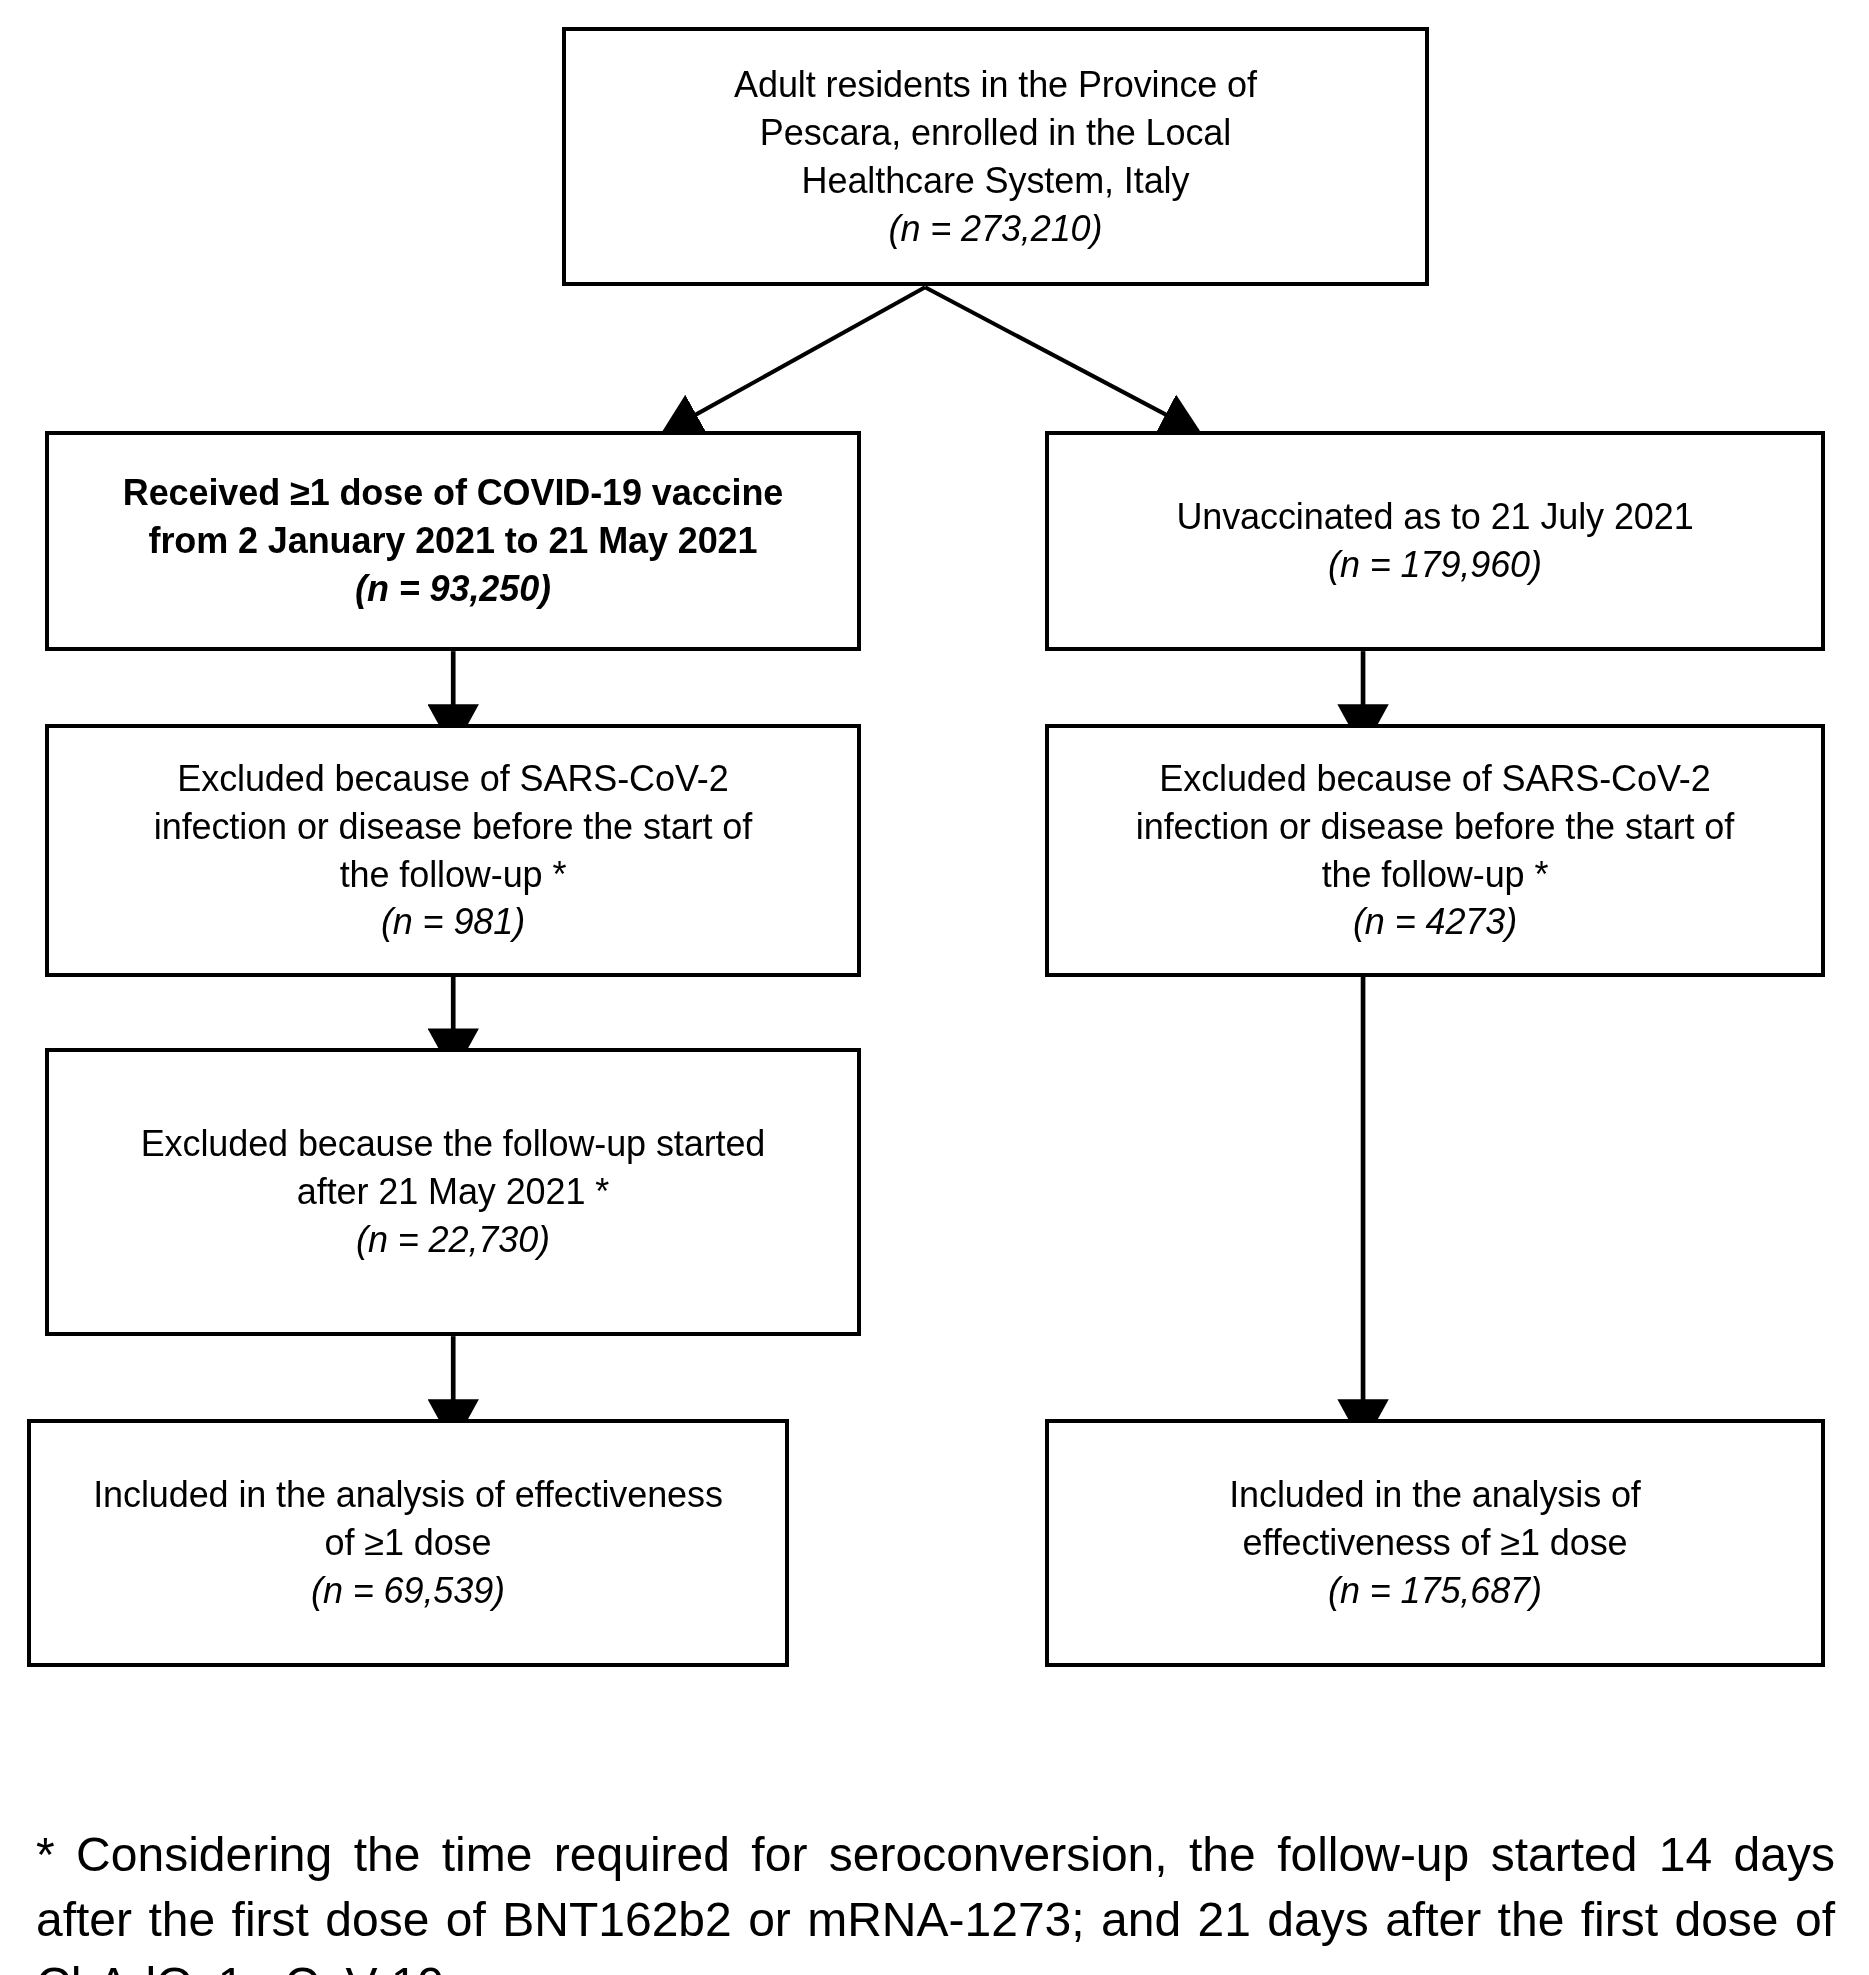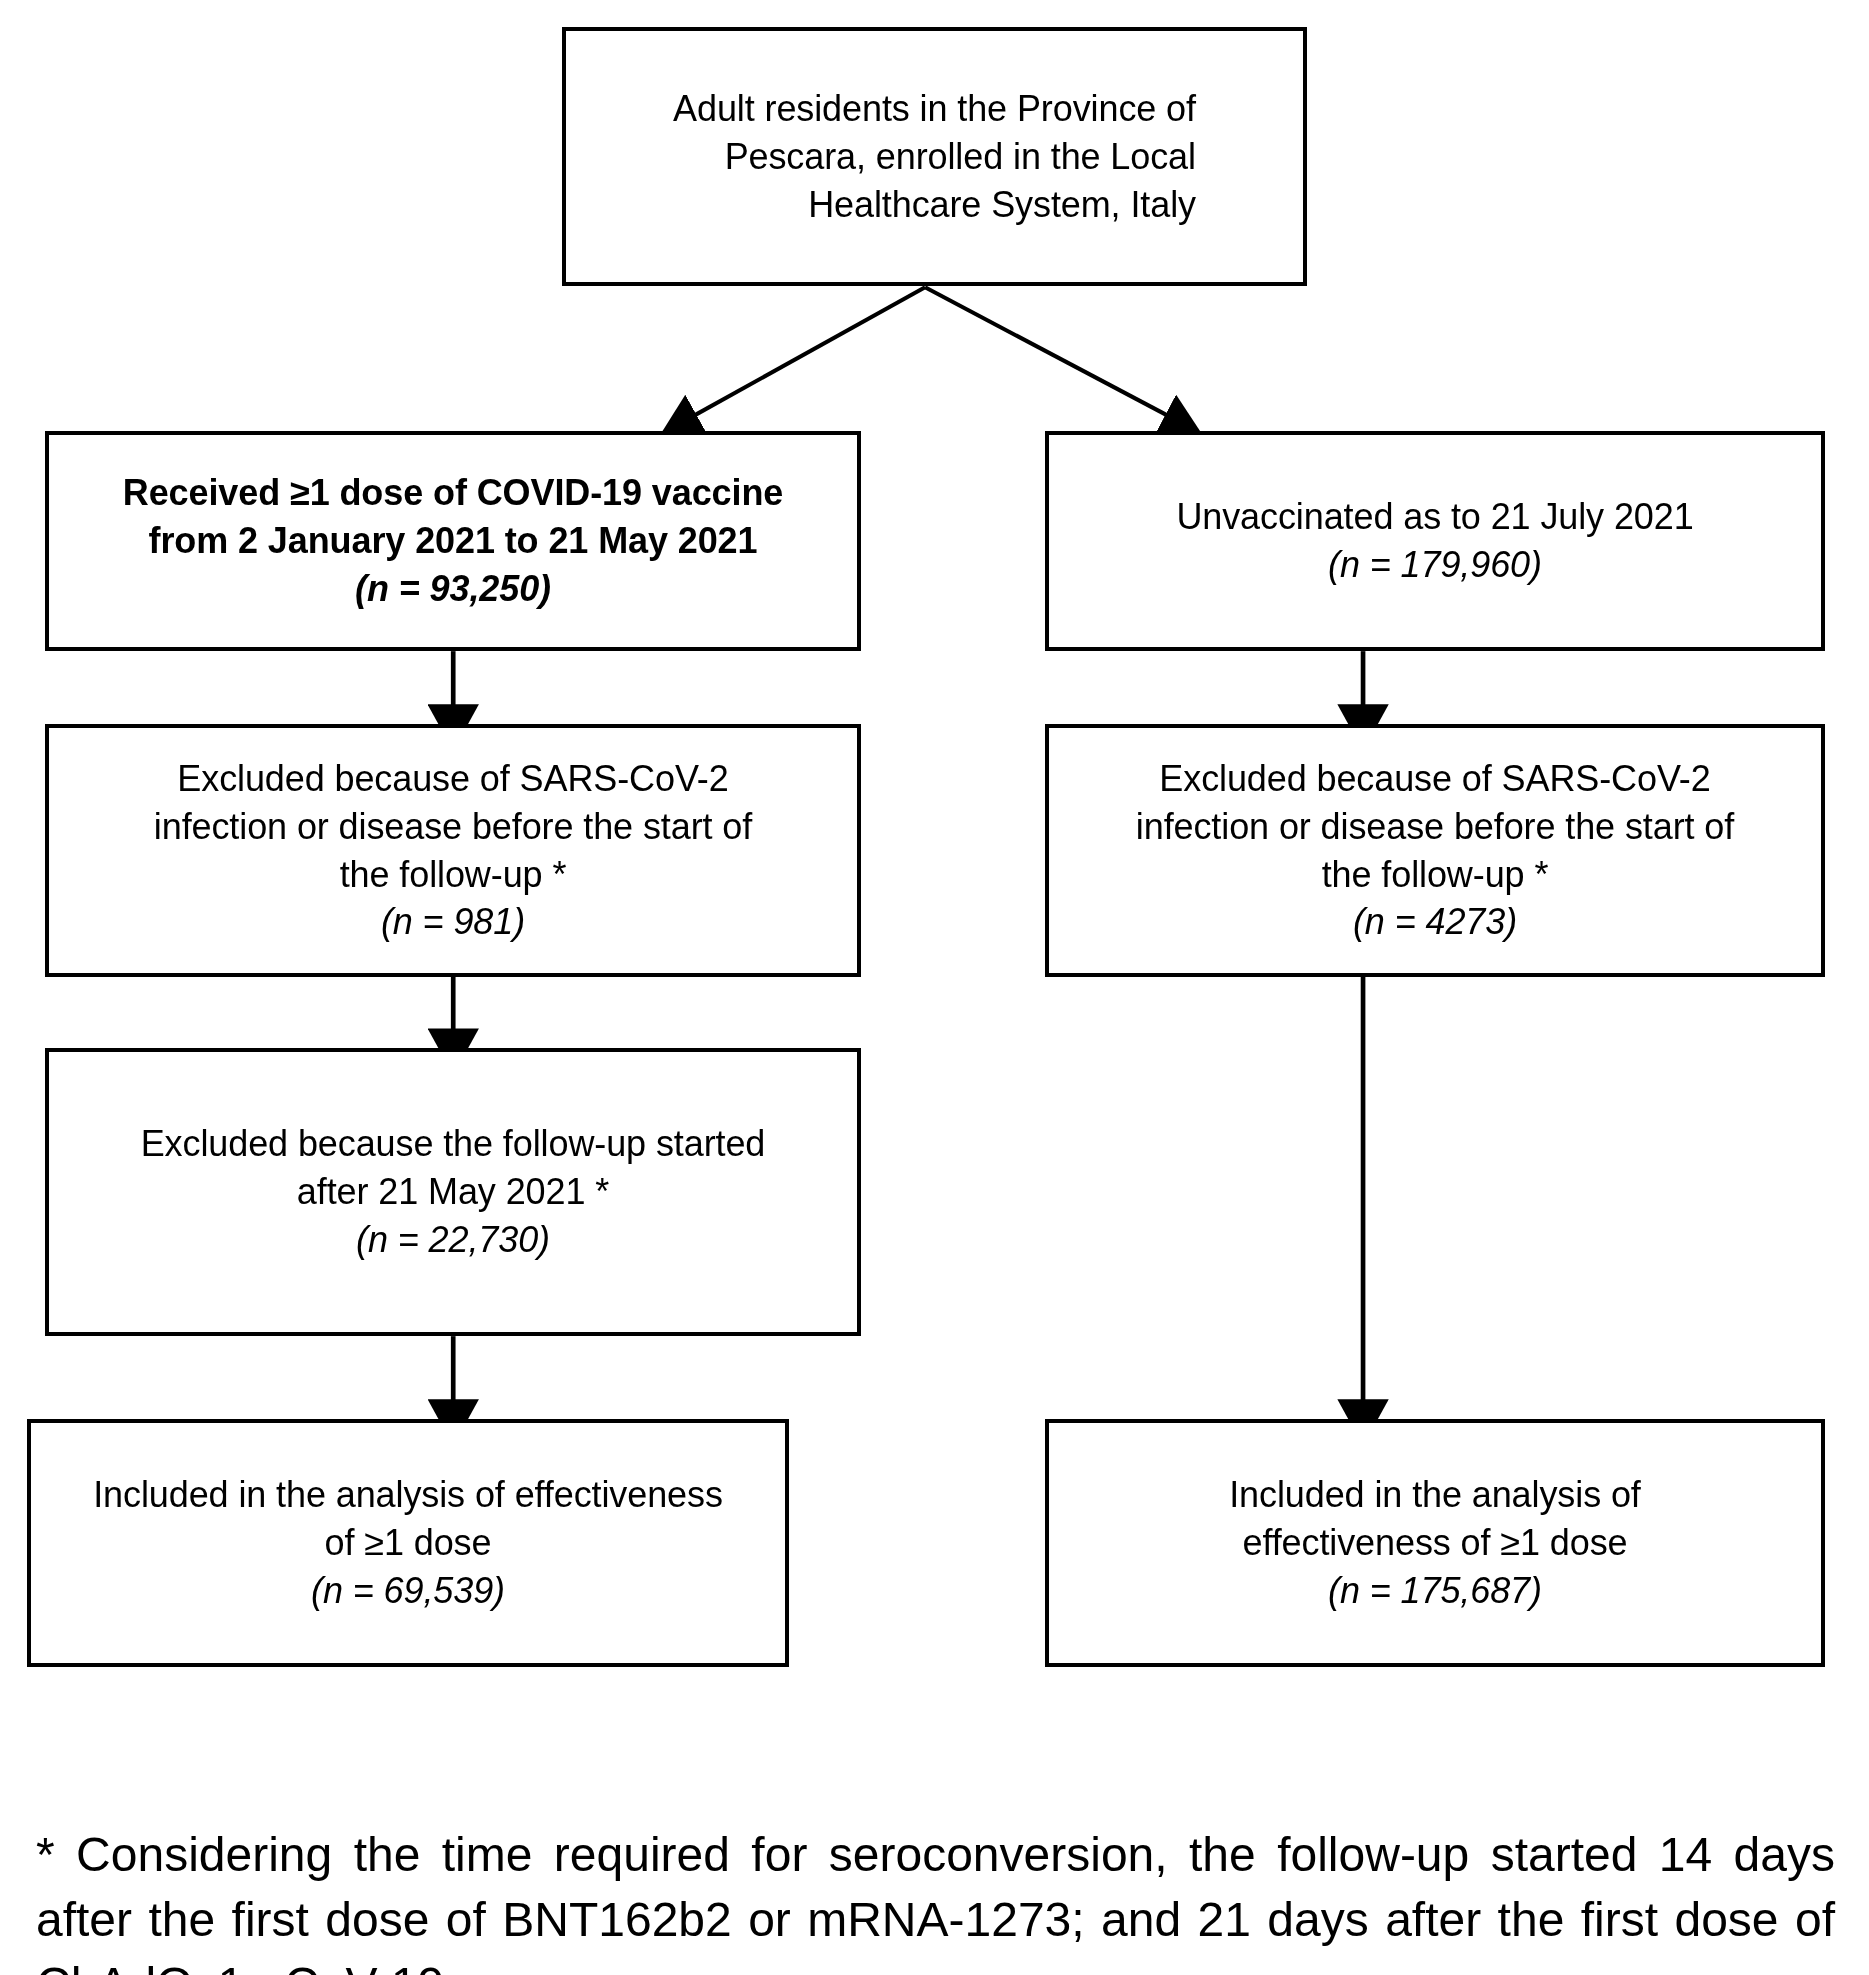--- a/index.html
+++ b/index.html
@@ -44,21 +44,21 @@
   }
 
   .node-n {
     display: block;
     font-style: italic;
     font-size: 36px;
     line-height: 1.33;
   }
 
   
-  #node-root      { left: 562px;  top: 27.4px;   width: 745px; height: 259px; text-align: right; }
+  #node-root      { left: 562px;  top: 27.4px;   width: 867px; height: 259px; }
   #node-vacc      { left: 45px;   top: 431px;  width: 816px; height: 220px; font-weight: bold; }
   #node-unvacc    { left: 1045px; top: 431px;  width: 780px; height: 220px; }
   #node-excl-v1   { left: 45px;   top: 724px; width: 816px; height: 253px; }
   #node-excl-u1   { left: 1045px; top: 724px; width: 780px; height: 253px; }
   #node-excl-v2   { left: 45px;   top: 1048px; width: 816px; height: 288px; }
   #node-incl-v    { left: 27px;   top: 1419px; width: 762px; height: 248px; }
   #node-incl-u    { left: 1045px; top: 1419px; width: 780px; height: 248px; }
 
   #footnote {
     position: absolute;
@@ -99,21 +99,21 @@
     <line x1="776" y1="1673" x2="776" y2="1769" stroke="#000000" stroke-width="8" marker-end="url(#arrowhead)"></line>
     <line x1="776" y1="2288" x2="776" y2="2404" stroke="#000000" stroke-width="8" marker-end="url(#arrowhead)"></line>
 
     <line x1="2334" y1="1115" x2="2334" y2="1214" stroke="#000000" stroke-width="8" marker-end="url(#arrowhead)"></line>
     <line x1="2334" y1="1673" x2="2334" y2="2404" stroke="#000000" stroke-width="8" marker-end="url(#arrowhead)"></line>
   </svg>
 
   <div class="node" id="node-root">
     <div class="node-text"><span>Adult residents in the Province of
 Pescara, enrolled in the Local
-Healthcare System, Italy</span></div>
+Healthcare System, Italy</span><span class="node-n">(n = 273,210)</span></div>
   </div>
 
   <div class="node" id="node-vacc">
     <div class="node-text"><span>Received ≥1 dose of COVID-19 vaccine
 from 2 January 2021 to 21 May 2021</span><span class="node-n">(n = 93,250)</span></div>
   </div>
 
   <div class="node" id="node-unvacc">
     <div class="node-text"><span>Unvaccinated as to 21 July 2021</span><span class="node-n">(n = 179,960)</span></div>
   </div>

